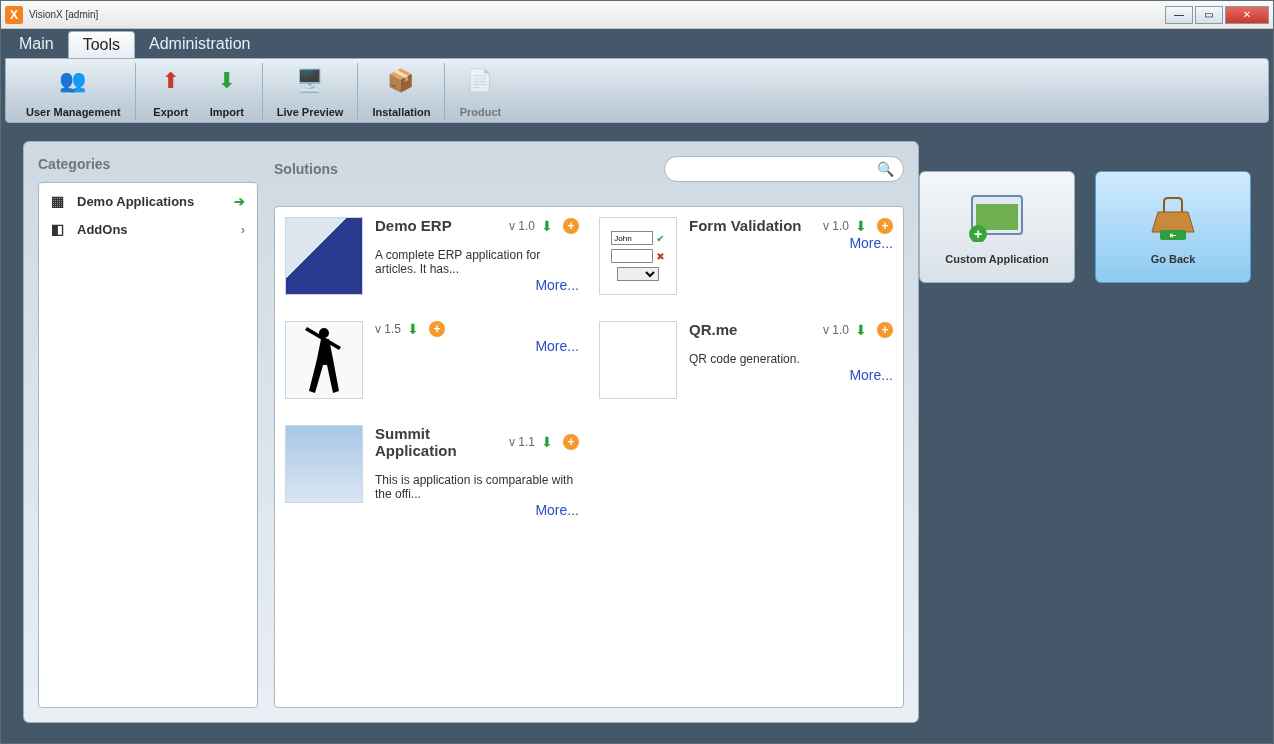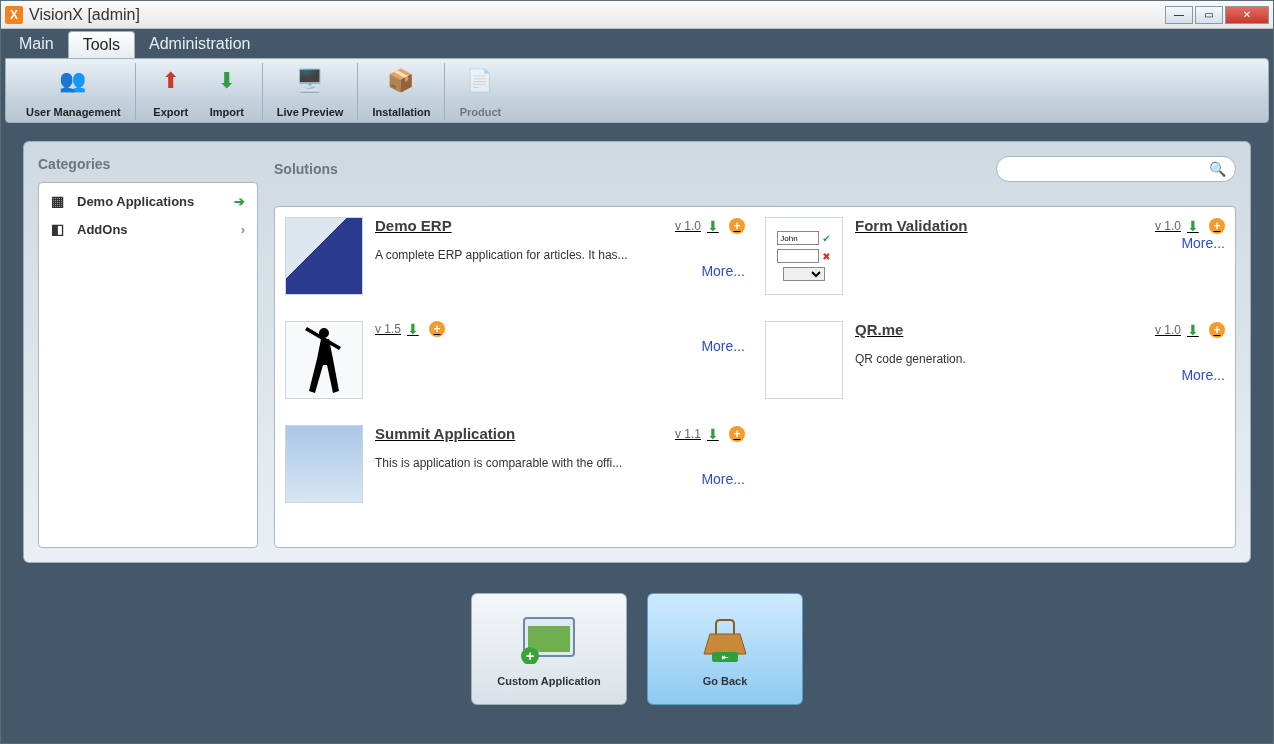--- a/index.html
+++ b/index.html
@@ -1,21 +1,21 @@
 <!DOCTYPE html>
 <html><head>
 <meta charset="utf-8">
 <style>
 * { box-sizing: border-box; margin: 0; padding: 0; font-family: "Segoe UI", Tahoma, sans-serif; }
 body { background: #fff; width: 1274px; height: 744px; overflow: hidden; border: 1px solid #5a6e7a; }
 
 
 .titlebar { height: 28px; background: linear-gradient(#fafafa, #e8e8e8); display: flex; align-items: center; padding: 0 4px; border-bottom: 1px solid #c0c0c0; }
 .app-icon { width: 18px; height: 18px; background: #f58220; border-radius: 2px; display: flex; align-items: center; justify-content: center; color: #fff; font-weight: bold; font-size: 12px; margin-right: 6px; }
-.titlebar-title { font-size: 16px; color: #333; flex: 1; }
+.titlebar-title { font-size: 10px; color: #333; flex: 1; }
 .window-controls { display: flex; gap: 2px; }
 .win-btn { width: 28px; height: 18px; border: 1px solid #8a9aa5; background: linear-gradient(#f5f9fc, #d5e1ea); font-size: 10px; display: flex; align-items: center; justify-content: center; cursor: pointer; }
 .win-btn.close { background: linear-gradient(#e76b60, #c83a2b); color: #fff; width: 44px; }
 
 
 .outer-frame { background: #44586a; height: calc(744px - 28px); padding: 0 4px 4px 4px; display: flex; flex-direction: column; }
 
 
 .tab-strip { display: flex; gap: 0; margin-top: 2px; }
 .tab { padding: 4px 14px; font-size: 16px; color: #e7eef4; cursor: pointer; border-radius: 4px 4px 0 0; }
@@ -23,21 +23,21 @@
 
 .toolbar { background: linear-gradient(#e9f0f6, #c7d4de 60%, #b7c6d2); border: 1px solid #9fb0bd; border-radius: 0 4px 4px 4px; padding: 4px 6px 2px 6px; display: flex; gap: 0; align-items: flex-start; }
 .tb-group { display: flex; gap: 6px; padding: 0 10px; border-right: 1px solid #9fb0bd; }
 .tb-group:last-child { border-right: none; }
 .tb-item { display: flex; flex-direction: column; align-items: center; cursor: pointer; padding: 2px 4px; min-width: 50px; }
 .tb-item.disabled { opacity: 0.5; cursor: default; }
 .tb-icon { width: 32px; height: 32px; display: flex; align-items: center; justify-content: center; font-size: 22px; }
 .tb-label { font-size: 11px; color: #222; margin-top: 9px; font-weight: bold; }
 
 
-.content-frame { margin: 18px; flex: 1; display: flex; flex-direction: column; }
+.content-frame { margin: 18px; flex: 1; display: flex; flex-direction: row; }
 .content-panel { background: linear-gradient(#cfd9e1, #e9eff4); border: 1px solid #9fb0bd; border-radius: 6px; padding: 14px; display: flex; gap: 16px; flex: 1; }
 
 .panel-header { font-size: 14px; font-weight: bold; color: #6b7680; margin-bottom: 10px; }
 
 
 .categories { width: 220px; display: flex; flex-direction: column; }
 .cat-list { background: #fff; border: 1px solid #aab7c2; border-radius: 4px; flex: 1; padding: 4px 0; }
 .cat-item { display: flex; align-items: center; padding: 6px 12px; font-size: 13px; font-weight: bold; color: #333; cursor: pointer; }
 .cat-item .cat-icon { width: 18px; margin-right: 8px; font-size: 14px; }
 .cat-item .chev { margin-left: auto; color: #7a8a96; }
@@ -49,21 +49,21 @@
 .sol-header-row .panel-header { margin-bottom: 0; flex: 1; }
 .search-box { width: 240px; height: 26px; border: 1px solid #aab7c2; border-radius: 13px; background: #fff; display: flex; align-items: center; padding: 0 8px; }
 .search-input { border: none; outline: none; flex: 1; font-size: 12px; background: transparent; }
 .search-icon { color: #666; font-size: 14px; }
 
 .sol-grid { background: #fff; border: 1px solid #aab7c2; border-radius: 4px; flex: 1; padding: 10px; display: grid; grid-template-columns: 1fr 1fr; grid-auto-rows: 100px; gap: 4px 20px; align-content: start; }
 
 .sol-item { display: flex; gap: 12px; }
 .sol-thumb { width: 78px; height: 78px; border: 1px solid #cdd6de; background: #f7f9fb; display: flex; align-items: center; justify-content: center; flex-shrink: 0; font-size: 32px; overflow: hidden; }
 .sol-body { flex: 1; display: flex; flex-direction: column; }
-.sol-title-row { display: flex; align-items: center; gap: 6px; text-decoration: underline; }
+.sol-title-row { display: flex; align-items: center; gap: 6px; }
 .sol-title { font-size: 15px; font-weight: bold; color: #3a3f44; flex: 1; }
 .sol-version { font-size: 12px; color: #666; }
 .sol-dl-icon { width: 16px; height: 16px; color: #2e9e3f; font-size: 14px; cursor: pointer; }
 .sol-add-icon { width: 16px; height: 16px; background: #f59b2e; border-radius: 50%; color: #fff; font-size: 12px; display: flex; align-items: center; justify-content: center; cursor: pointer; font-weight: bold; }
 .sol-desc { font-size: 12px; color: #333; margin-top: 14px; }
 .sol-more { font-size: 14px; color: #2a4ec7; font-weight: normal; cursor: pointer; align-self: flex-end; margin-top: 1px; }
 
 
 .thumb-erp { background: linear-gradient(135deg, #dce6ee 40%, #2a3a8f 40%); }
 .thumb-player svg { width: 50px; height: 70px; }

